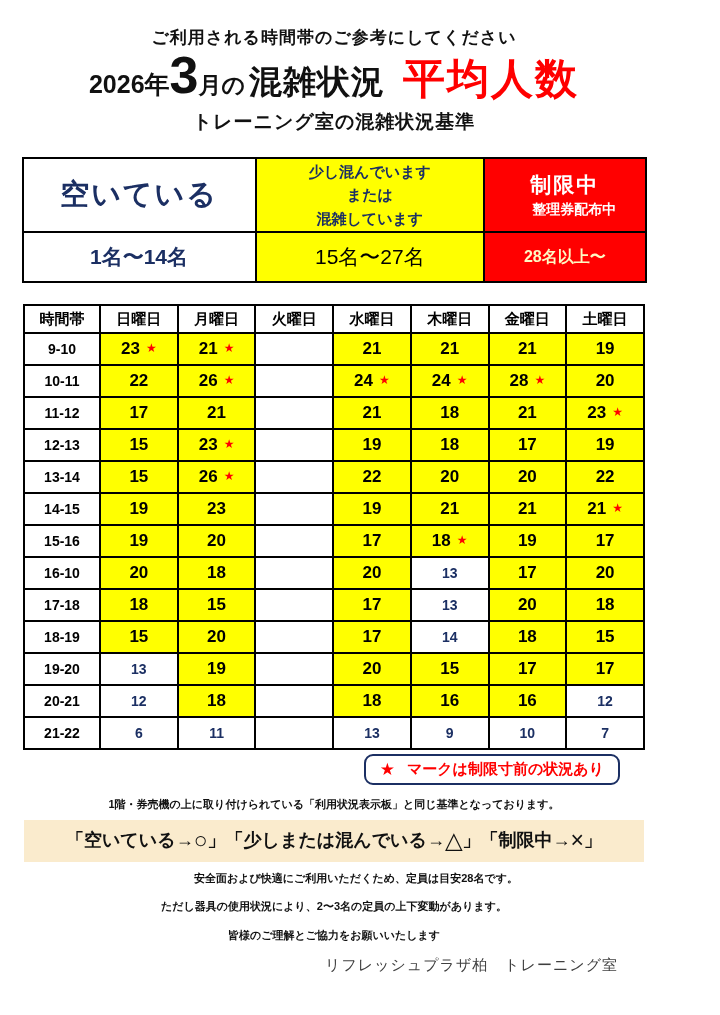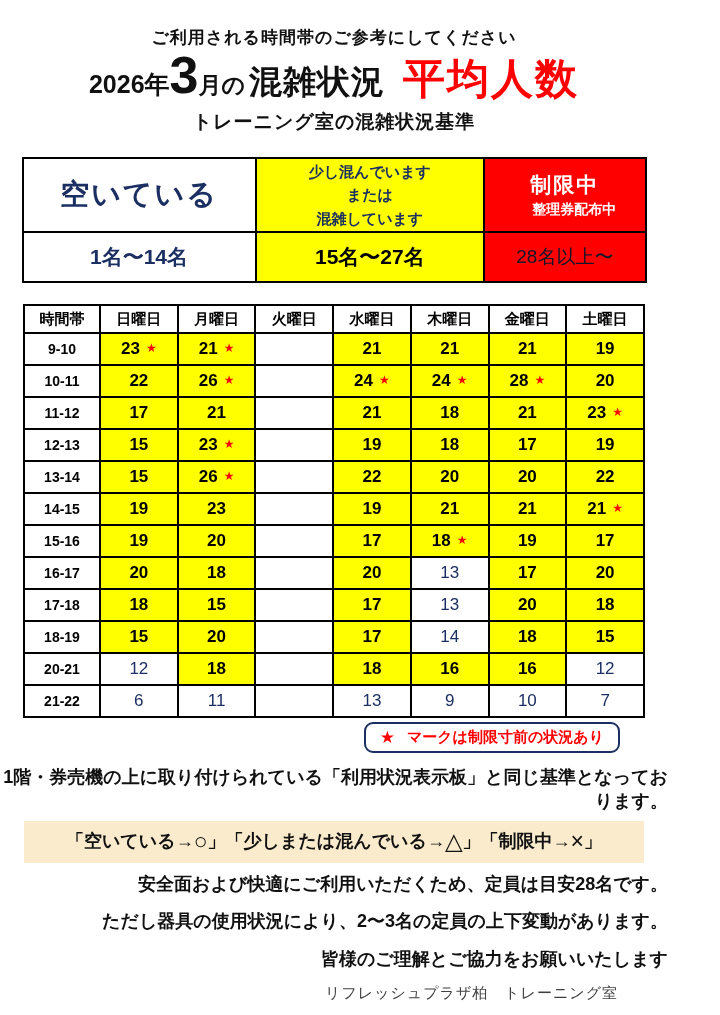--- a/index.html
+++ b/index.html
@@ -60,22 +60,22 @@
   .legend col.c2{width:36.7%;}
   .legend col.c3{width:25.9%;}
   .legend .row-top td{height:74px;}
   .legend .row-bottom td{height:50px;}
   .lg-free{background:#fff;color:var(--navy);font-size:29px;font-weight:bold;letter-spacing:2px;}
   .lg-mid{background:var(--yellow);color:var(--navy);font-size:15px;font-weight:bold;line-height:1.55;}
   .lg-full{background:var(--red);color:#fff;}
   .lg-full .big{font-size:21px;font-weight:bold;letter-spacing:2px;display:block;}
   .lg-full .small{font-size:14px;font-weight:bold;display:block;margin-top:2px;padding-left:19px;}
   .rg-free{background:#fff;color:var(--navy);font-size:21px;font-weight:bold;}
-  .rg-mid{background:var(--yellow);color:#000;font-size:21px;font-weight:bold;margin-left:19px;}
-  .rg-full{background:var(--red);color:#0f172a;font-size:19px;font-weight:normal;}
+  .rg-mid{background:var(--yellow);color:#000;font-size:21px;font-weight:normal;margin-left:19px;}
+  .rg-full{background:var(--red);color:#fef9c3;font-size:16px;font-weight:bold;}
   
   .data{
     width:622px;
     margin:21px auto 0 auto;
     table-layout:fixed;
   }
   .data th,.data td{
     border:2px solid #000;
     text-align:center;
     vertical-align:middle;
@@ -86,21 +86,21 @@
     font-weight:bold;
     background:#fff;
     color:#000;
   }
   .data td{height:32px;}
   .data td.time{
     background:#fff;color:#000;
     font-size:14px;font-weight:bold;
   }
   .data td.busy{background:var(--yellow);color:#000;font-size:17px;font-weight:bold;}
-  .data td.free{background:#fff;color:var(--navy);font-size:17px;font-weight:normal;}
+  .data td.free{background:#fff;color:var(--navy);font-size:14px;font-weight:bold;}
   .cell-star{
     color:var(--red);
     font-size:12px;
     margin-left:6px;
     vertical-align:2px;
   }
   
   .star-note{
     width:fit-content;
     margin:4px 48px 0 auto;
@@ -109,22 +109,22 @@
     padding:3px 14px;
     color:var(--red);
     font-size:15px;
     font-weight:bold;
     display:flex;
     align-items:center;
   }
   .star-note .sym{font-size:17px;margin-right:12px;}
   
   .note{
-    text-align:right;
-    font-size:18px;
+    text-align:center;
+    font-size:11px;
     font-weight:bold;
     color:#111;
   }
   .note-1{margin-top:12px;}
   .band{
     width:620px;
     margin:8px auto 0 auto;
     background:var(--band);
     padding:7px 0 8px 0;
     text-align:center;
@@ -277,21 +277,21 @@
           <td class="time">15-16</td>
           <td class="busy"><span>19</span></td>
           <td class="busy"><span>20</span></td>
           <td class="free"></td>
           <td class="busy"><span>17</span></td>
           <td class="busy"><span>18</span><span class="cell-star">★</span></td>
           <td class="busy"><span>19</span></td>
           <td class="busy"><span>17</span></td>
         </tr>
         <tr>
-          <td class="time">16-17</td>
+          <td class="time">16-10</td>
           <td class="busy"><span>20</span></td>
           <td class="busy"><span>18</span></td>
           <td class="free"></td>
           <td class="busy"><span>20</span></td>
           <td class="free"><span>13</span></td>
           <td class="busy"><span>17</span></td>
           <td class="busy"><span>20</span></td>
         </tr>
         <tr>
           <td class="time">17-18</td>
@@ -305,20 +305,30 @@
         </tr>
         <tr>
           <td class="time">18-19</td>
           <td class="busy"><span>15</span></td>
           <td class="busy"><span>20</span></td>
           <td class="free"></td>
           <td class="busy"><span>17</span></td>
           <td class="free"><span>14</span></td>
           <td class="busy"><span>18</span></td>
           <td class="busy"><span>15</span></td>
+        </tr>
+        <tr>
+          <td class="time">19-20</td>
+          <td class="free"><span>13</span></td>
+          <td class="busy"><span>19</span></td>
+          <td class="free"></td>
+          <td class="busy"><span>20</span></td>
+          <td class="busy"><span>15</span></td>
+          <td class="busy"><span>17</span></td>
+          <td class="busy"><span>17</span></td>
         </tr>
         <tr>
           <td class="time">20-21</td>
           <td class="free"><span>12</span></td>
           <td class="busy"><span>18</span></td>
           <td class="free"></td>
           <td class="busy"><span>18</span></td>
           <td class="busy"><span>16</span></td>
           <td class="busy"><span>16</span></td>
           <td class="free"><span>12</span></td>

